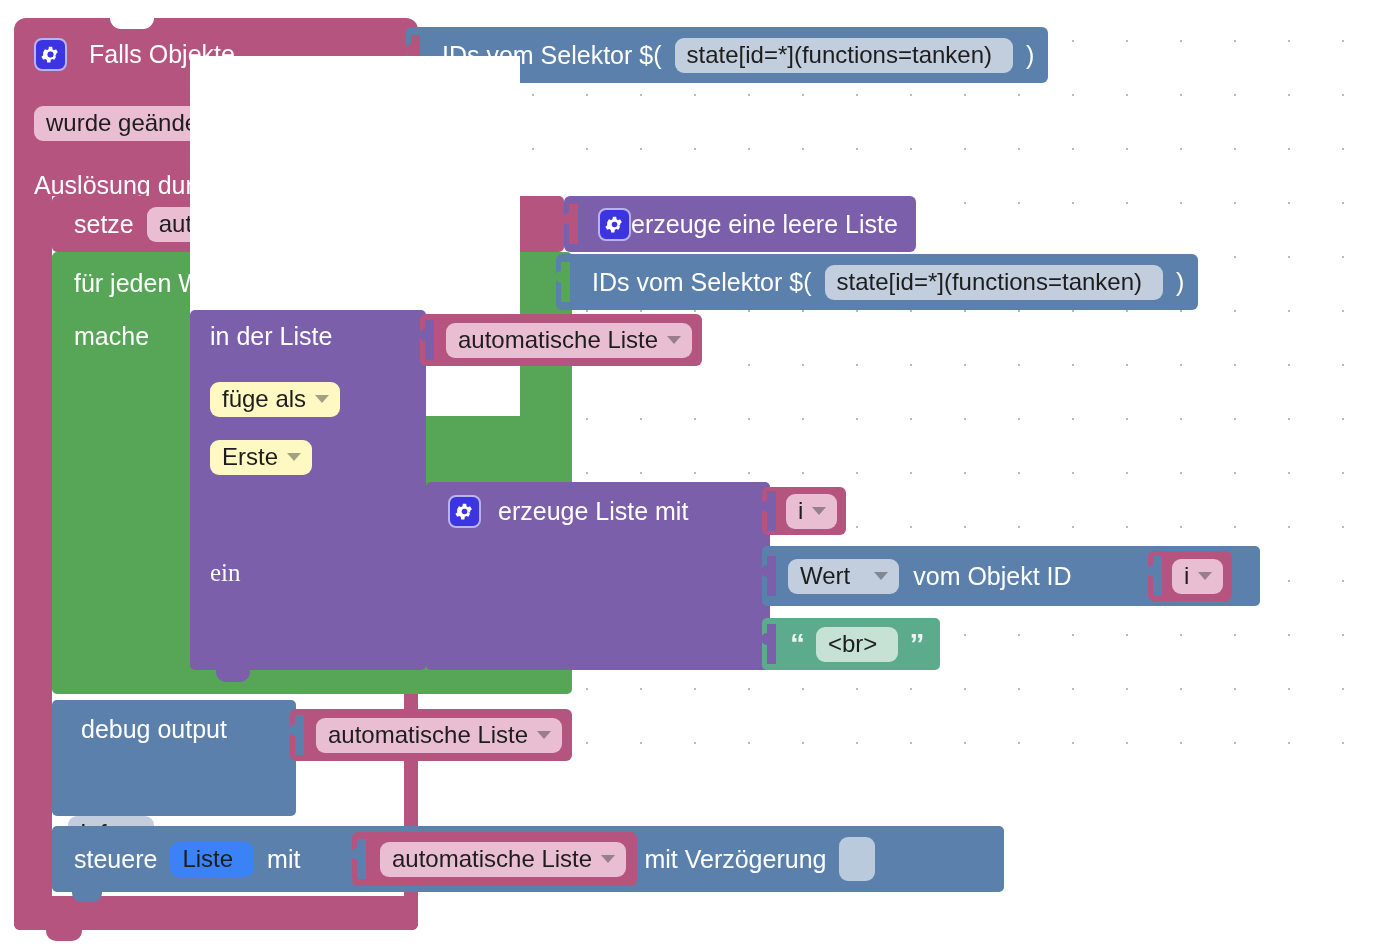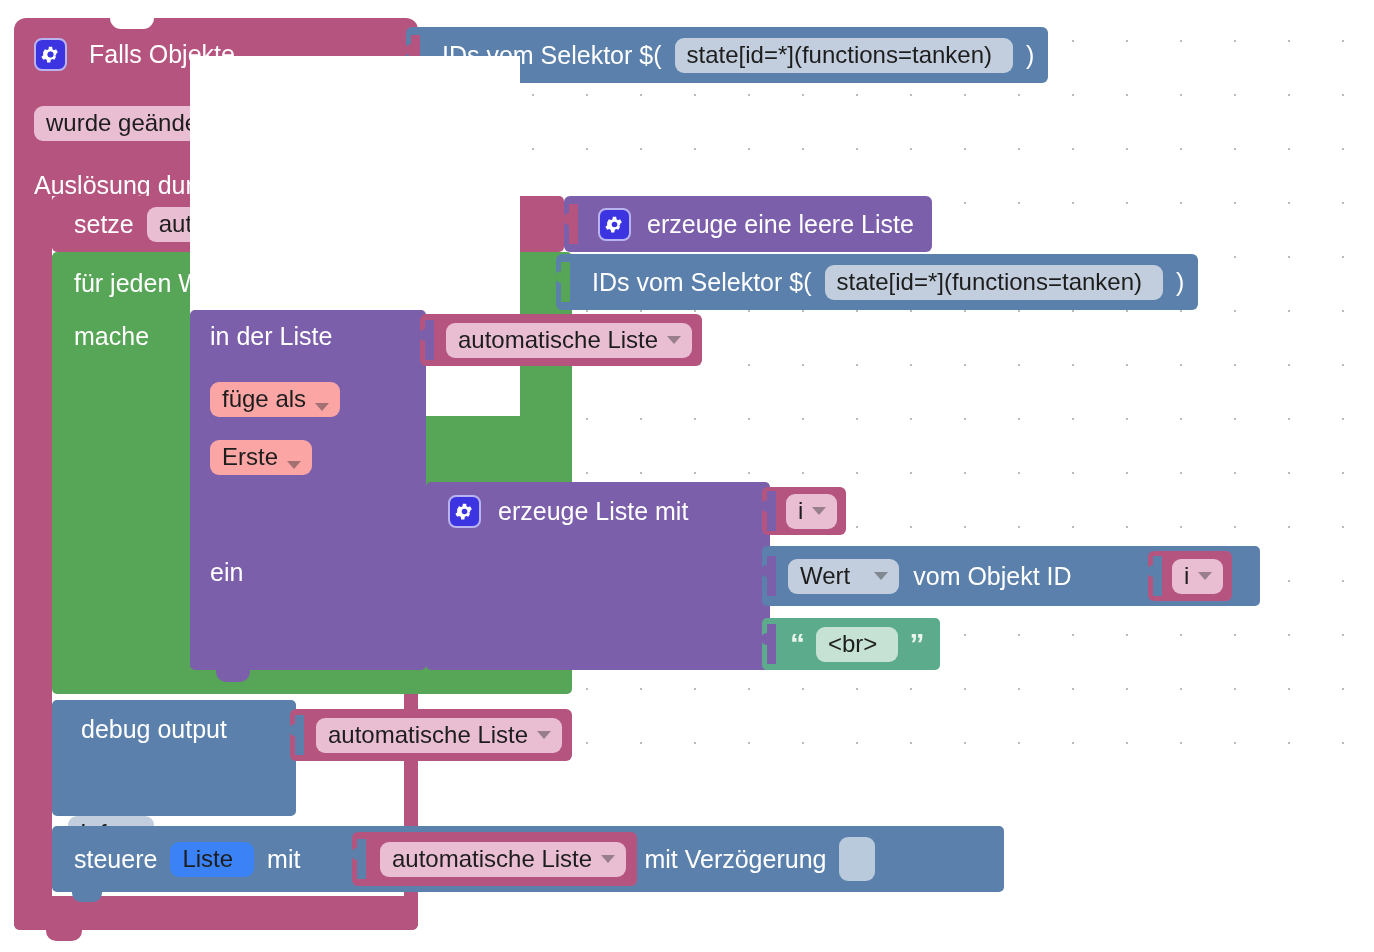--- a/index.html
+++ b/index.html
@@ -135,21 +135,20 @@
   #setze .f { background:#e9bed3; }
   #setze-notch { position:absolute; left:72px; top:252px; width:30px; height:9px; background:#5cab57; border-radius:0 0 9px 9px; }
 
   
   #leereliste {
     left: 564px; top: 196px;
     height: 56px;
     background: #7b5fab;
     border-radius: 6px;
     padding: 0 18px 0 34px;
-    gap: 16px;
   }
 
   
   #foreach {
     left: 52px; top: 252px;
     width: 520px; height: 442px;
     background: #57a557;
     border-radius: 5px;
     display: block;
   }
@@ -178,22 +177,22 @@
   #listset {
     left: 190px; top: 310px;
     width: 236px; height: 360px;
     background: #7b5fab;
     border-radius: 5px;
     display: block;
   }
   #listset .ls-a { position:absolute; left:20px; top:14px; }
   #listset .ls-b { position:absolute; left:20px; top:72px; }
   #listset .ls-c { position:absolute; left:20px; top:130px; }
-  #listset .ls-d { position:absolute; left:20px; top:250px; }
-  #listset .f { background:#fca5a5;align-items:flex-end; }
+  #listset .ls-d { position:absolute; left:20px; top:250px;font-family:Liberation Serif, serif; }
+  #listset .f { background:#fef9c3; }
   #listset-nub { position:absolute; left:216px; top:670px; width:34px; height:12px; background:#7b5fab; border-radius:0 0 10px 10px; }
 
   
   #varlist1 {
     left: 420px; top: 314px;
     height: 52px;
     background: #b5557f;
     border-radius: 6px;
     padding: 0 10px 0 26px;
   }

